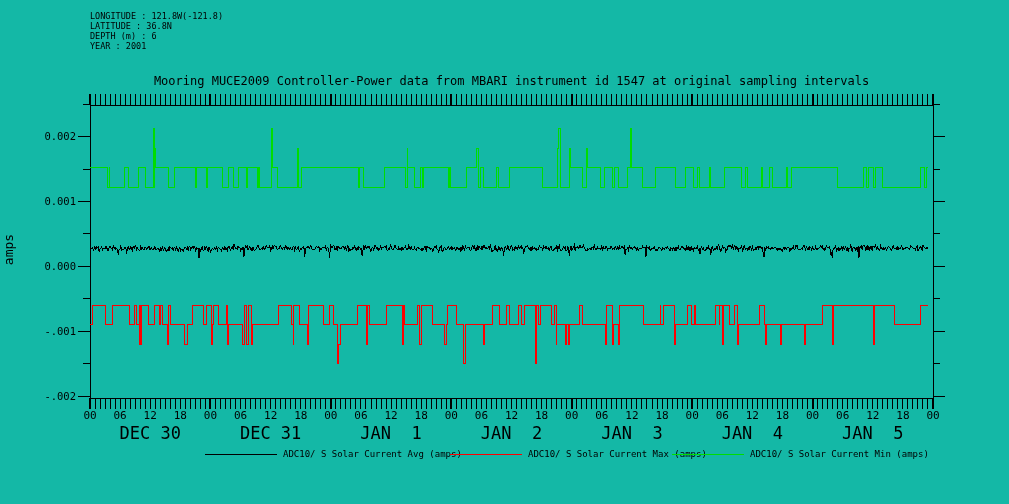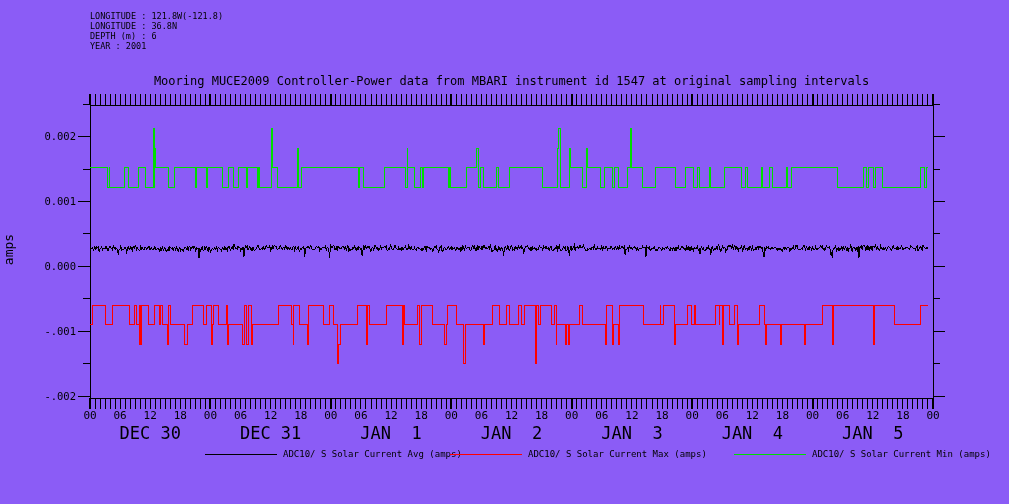--- a/index.html
+++ b/index.html
@@ -1,36 +1,36 @@
 <!DOCTYPE html>
 <html><head>
 <meta charset="utf-8">
 <style>
   html,body{margin:0;padding:0;background:#fff;}
   #screen{
-    position:relative;width:1009px;height:504px;background:#8b5cf6;
+    position:relative;width:1009px;height:504px;background:#14b8a6;
     font-family:"DejaVu Sans Mono",monospace;color:#000;overflow:hidden;
   }
   #metadata{position:absolute;left:90px;top:11px;font-size:8.5px;line-height:10px;letter-spacing:0;}
   #chart-title{position:absolute;left:90px;top:67px;width:843px;text-align:center;font-size:12px;white-space:pre;margin-top:7px;}
   #y-axis-title{position:absolute;left:-27px;top:242px;width:70px;text-align:center;font-size:13px;
     transform:rotate(-90deg);transform-origin:center center;}
   svg{position:absolute;left:0;top:0;}
   .legend-item{position:absolute;top:448px;height:12px;display:flex;align-items:center;}
   .legend-line{display:block;width:72px;height:1px;margin-right:6px;}
   .legend-label{font-size:9px;white-space:pre;line-height:12px;}
 </style>
 </head>
 <body>
 
 <div id="screen">
 
   <div id="metadata">
     <div>LONGITUDE : 121.8W(-121.8)</div>
-    <div>LONGITUDE : 36.8N</div>
+    <div>LATITUDE : 36.8N</div>
     <div>DEPTH (m) : 6</div>
     <div>YEAR : 2001</div>
   </div>
 
   <div id="chart-title">Mooring MUCE2009 Controller-Power data from MBARI instrument id 1547 at original sampling intervals</div>
 
   <div id="y-axis-title">amps</div>
 
   <svg id="chart" width="1009" height="504">
       <line x1="90" y1="105" x2="90" y2="398" stroke="#000000" stroke-width="1" shape-rendering="crispEdges"></line>
@@ -442,18 +442,18 @@
     </svg>
 
   <div class="legend-item" style="left:205px">
     <span class="legend-line" style="background: rgb(0, 0, 0);"></span>
     <span class="legend-label">ADC10/ S Solar Current Avg (amps)</span>
   </div>
   <div class="legend-item" style="left:450px">
     <span class="legend-line" style="background: rgb(255, 0, 0);"></span>
     <span class="legend-label">ADC10/ S Solar Current Max (amps)</span>
   </div>
-  <div class="legend-item" style="left:734px">
+  <div class="legend-item" style="left:672px">
     <span class="legend-line" style="background: rgb(0, 221, 0);"></span>
     <span class="legend-label">ADC10/ S Solar Current Min (amps)</span>
   </div>
 
 </div>
 
 </body></html>

